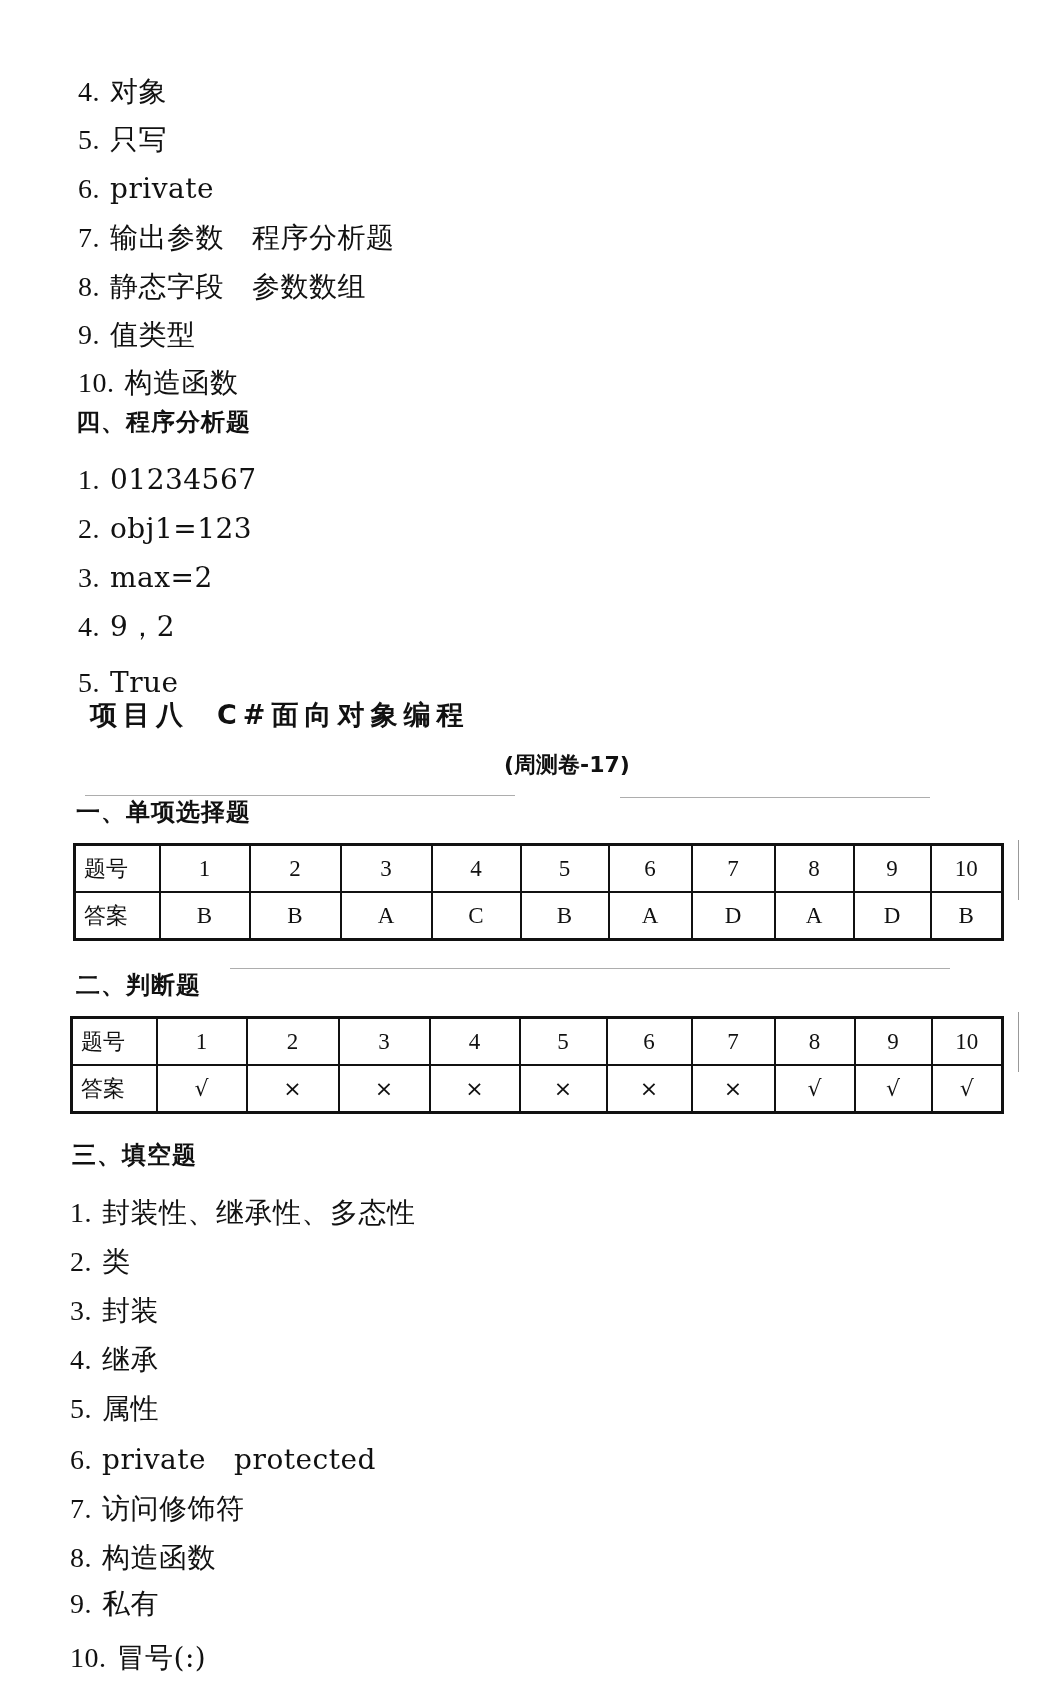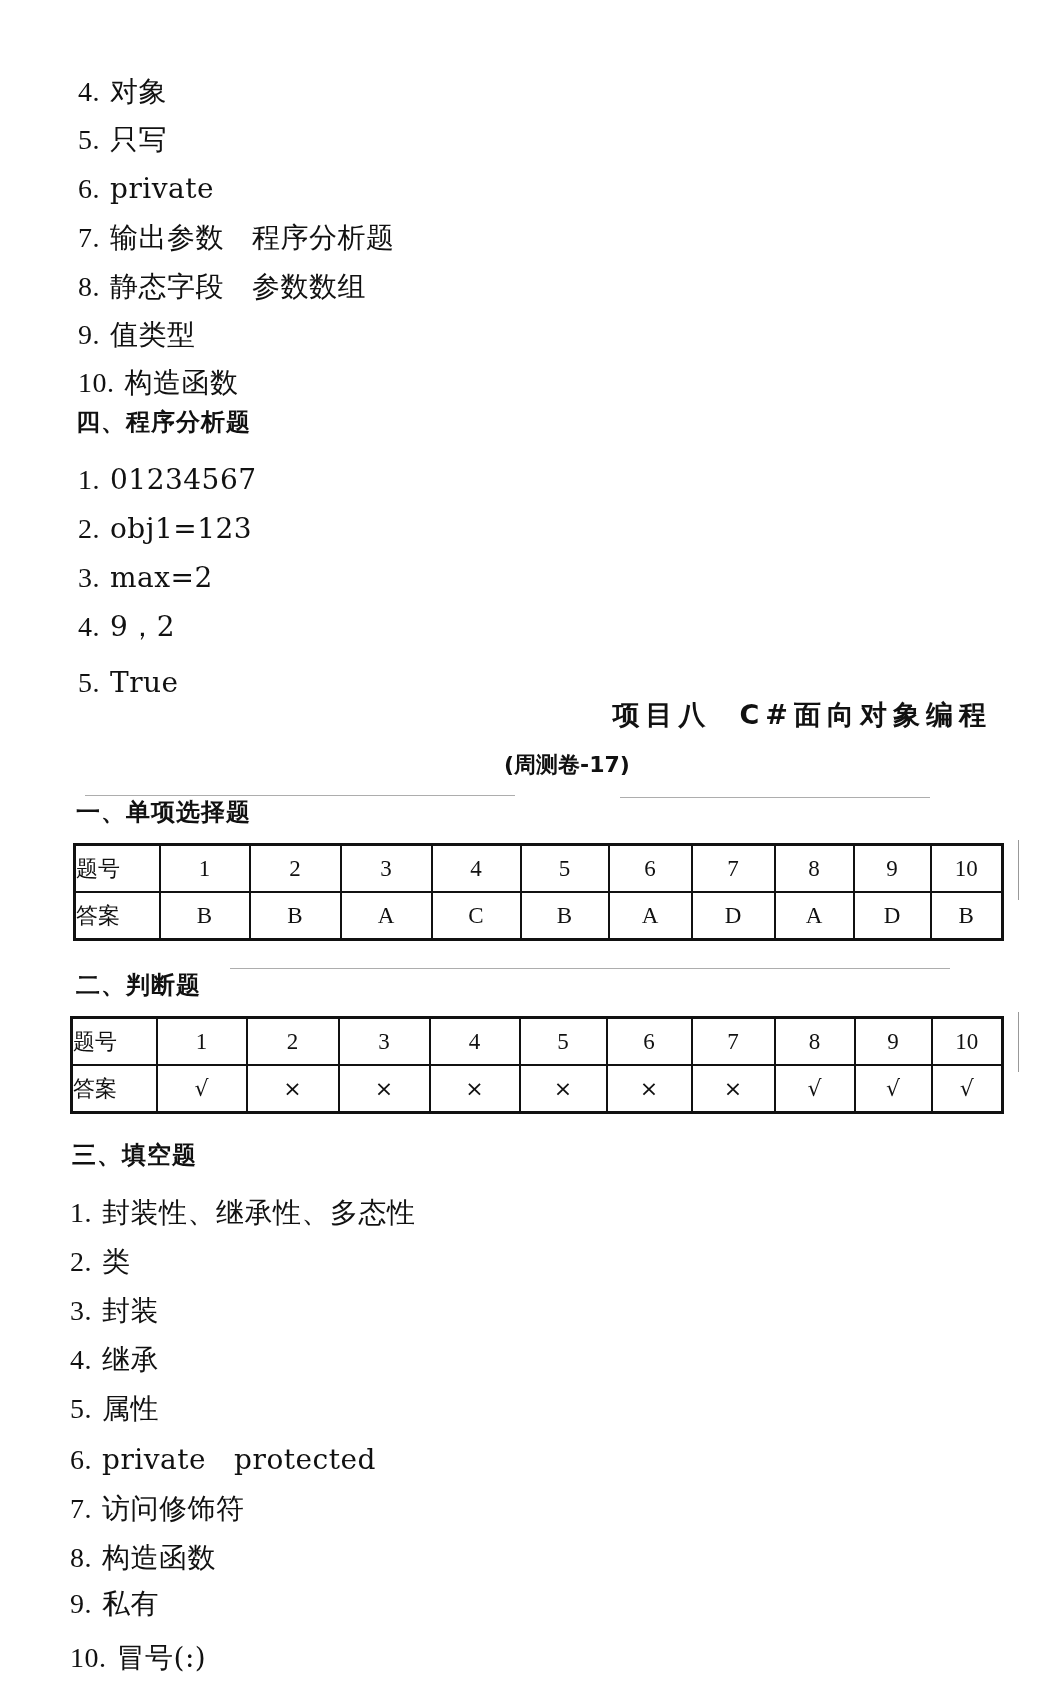--- a/index.html
+++ b/index.html
@@ -12,21 +12,21 @@
       position: absolute; left: 78px; font-size: 28px; line-height: 30px;
       white-space: pre; letter-spacing: 0.5px; margin-top: 10px;
     }
     .line .num { display: inline-block; margin-right: 10px; font-family: "Liberation Serif", "DejaVu Serif", serif; }
     .line .gap { display: inline-block; width: 28px; }
     .sec-head {
       position: absolute; left: 76px; font-size: 24px; line-height: 30px; font-weight: bold;
       font-family: "DejaVu Sans", "Liberation Sans", sans-serif; letter-spacing: 1px;
     }
     .title {
-      position: absolute; left: 0; width: 992px; text-align: right; top: 698px;
+      position: absolute; left: 0; width: 992px; text-align: left; top: 698px;
       font-size: 27px; line-height: 34px; font-weight: bold; letter-spacing: 6px;
       font-family: "DejaVu Sans", "Liberation Sans", sans-serif;
       padding-left: 90px; box-sizing: border-box;
     }
     .title .sp { display: inline-block; width: 28px; }
     .subtitle {
       position: absolute; left: 0; width: 1044px; text-align: center; top: 750px;
       font-size: 22px; line-height: 30px; font-weight: bold;
       font-family: "DejaVu Sans", "Liberation Sans", sans-serif;
       padding-left: 90px; box-sizing: border-box;
@@ -38,21 +38,21 @@
       position: absolute; border-collapse: collapse; table-layout: fixed;
       border: 3px solid #111;
     }
     table.ans td {
       border: 2px solid #111; text-align: center; vertical-align: middle;
       height: 45px; padding: 0; font-size: 23px;
       font-family: "Liberation Serif", "DejaVu Serif", serif;
     }
     table.ans td.head {
       font-family: "DejaVu Sans", "Liberation Sans", sans-serif; font-size: 22px;
-      text-align: left; padding-left: 0;
+      text-align: left; padding-left: 8px;
     }
     table.ans td.mark { font-family: "DejaVu Sans", "Liberation Sans", sans-serif; font-size: 22px; }
     .lower .line { left: 70px; }
     .edge { position: absolute; width: 1px; background: #999; }
   </style>
 </head>
 <body>
 
 <div>
   <div class="line" style="top:67px"><span class="num">4.</span><span>对象</span></div>

